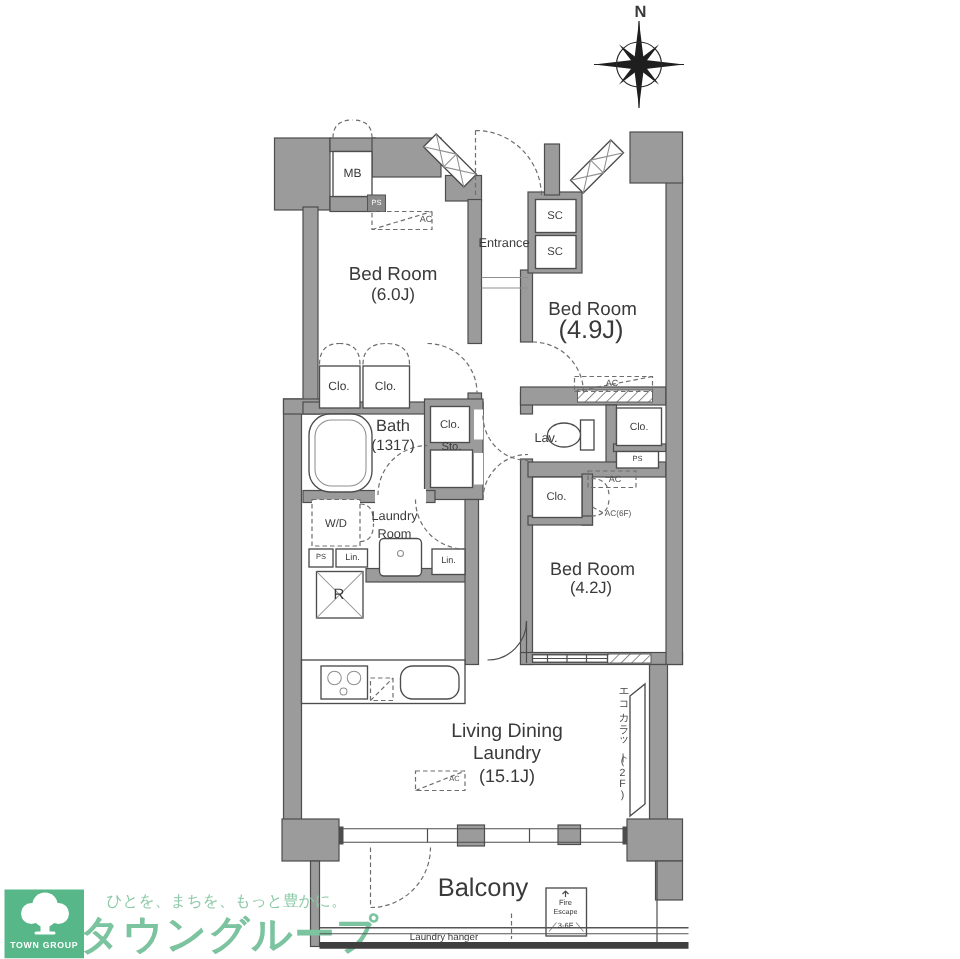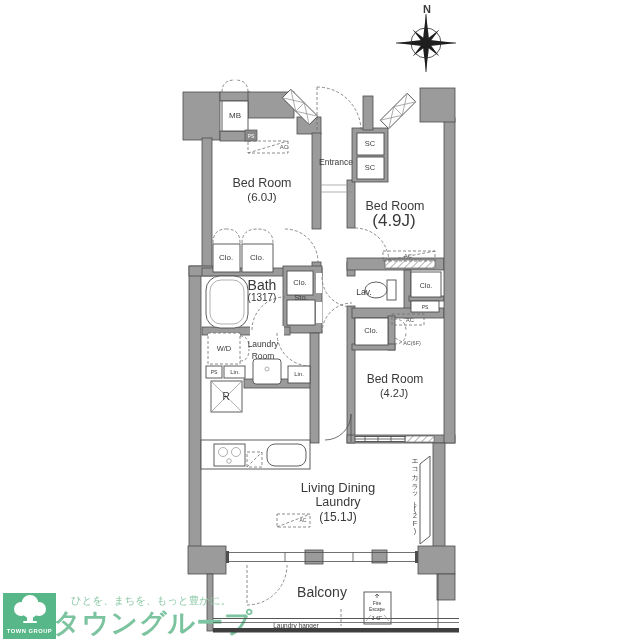--- a/index.html
+++ b/index.html
@@ -242,21 +242,21 @@
 <div class="lbl" style="left:284px;top:147px;font-size:6px;color:#555">AC</div>
 <div class="lbl" style="left:262px;top:183px;font-size:12.5px">Bed Room</div>
 <div class="lbl" style="left:262px;top:198px;font-size:11.5px">(6.0J)</div>
 <div class="lbl" style="left:336px;top:162px;font-size:8.5px">Entrance</div>
 <div class="lbl" style="left:370px;top:144px;font-size:7.5px">SC</div>
 <div class="lbl" style="left:370px;top:168px;font-size:7.5px">SC</div>
 <div class="lbl" style="left:395px;top:206px;font-size:12.5px">Bed Room</div>
 <div class="lbl" style="left:394px;top:220px;font-size:17px">(4.9J)</div>
 <div class="lbl" style="left:226px;top:258px;font-size:8px">Clo.</div>
 <div class="lbl" style="left:257px;top:258px;font-size:8px">Clo.</div>
-<div class="lbl" style="left:262px;top:285px;font-size:14px">Bath</div>
+<div class="lbl" style="left:262px;top:285px;font-size:11px">Bath</div>
 <div class="lbl" style="left:262px;top:298px;font-size:10px">(1317)</div>
 <div class="lbl" style="left:300px;top:283px;font-size:7.5px">Clo.</div>
 <div class="lbl" style="left:301px;top:298px;font-size:7.5px">Sto.</div>
 <div class="lbl" style="left:364px;top:292px;font-size:8.5px">Lav.</div>
 <div class="lbl" style="left:426px;top:285px;font-size:7px">Clo.</div>
 <div class="lbl" style="left:425px;top:306.5px;font-size:5px">PS</div>
 <div class="lbl" style="left:408px;top:256px;font-size:6px;color:#555">AC</div>
 <div class="lbl" style="left:371px;top:331px;font-size:7.5px">Clo.</div>
 <div class="lbl" style="left:410px;top:320px;font-size:6px;color:#555">AC</div>
 <div class="lbl" style="left:412px;top:344px;font-size:5.5px;color:#555">AC(6F)</div>
@@ -267,20 +267,20 @@
 <div class="lbl" style="left:263px;top:356px;font-size:8.5px">Room</div>
 <div class="lbl" style="left:214px;top:372px;font-size:5px">PS</div>
 <div class="lbl" style="left:235px;top:372px;font-size:6px">Lin.</div>
 <div class="lbl" style="left:299px;top:374px;font-size:6px">Lin.</div>
 <div class="lbl" style="left:226px;top:397px;font-size:10px">R</div>
 <div class="lbl" style="left:338px;top:487px;font-size:13px">Living Dining</div>
 <div class="lbl" style="left:338px;top:502px;font-size:12.5px">Laundry</div>
 <div class="lbl" style="left:338px;top:516.5px;font-size:12px">(15.1J)</div>
 <div class="lbl" style="left:303px;top:520px;font-size:5px;color:#555">AC</div>
 <div class="lbl vert" style="left:415px;top:494px;font-size:7px;color:#444">エコカラット(2F)</div>
-<div class="lbl" style="left:322px;top:592px;font-size:14px">Balcony</div>
+<div class="lbl" style="left:322px;top:592px;font-size:17px">Balcony</div>
 <div class="lbl" style="left:296px;top:626px;font-size:6.5px">Laundry hanger</div>
 <div class="lbl" style="left:377px;top:603px;font-size:5px">Fire</div>
 <div class="lbl" style="left:377px;top:609.5px;font-size:4.8px">Escape</div>
 <div class="lbl" style="left:377px;top:617.5px;font-size:5px">3-6F</div>
 <div class="lbl ws" style="left:29.5px;top:632px;font-size:5.8px;font-weight:bold;letter-spacing:.5px">TOWN GROUP</div>
 
 </div>
 
 </body></html>

